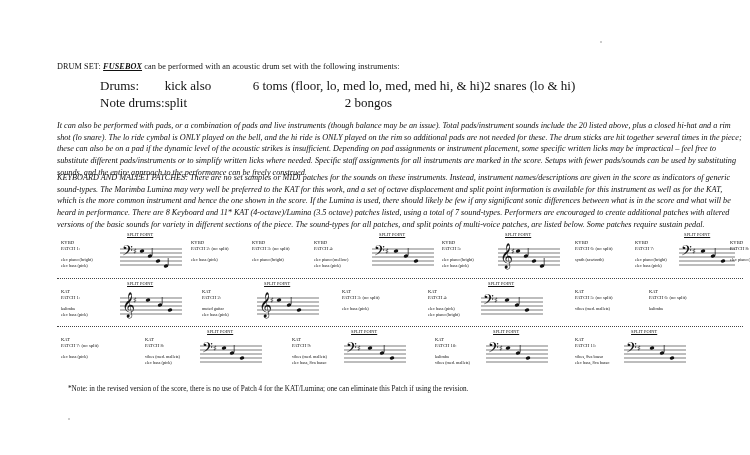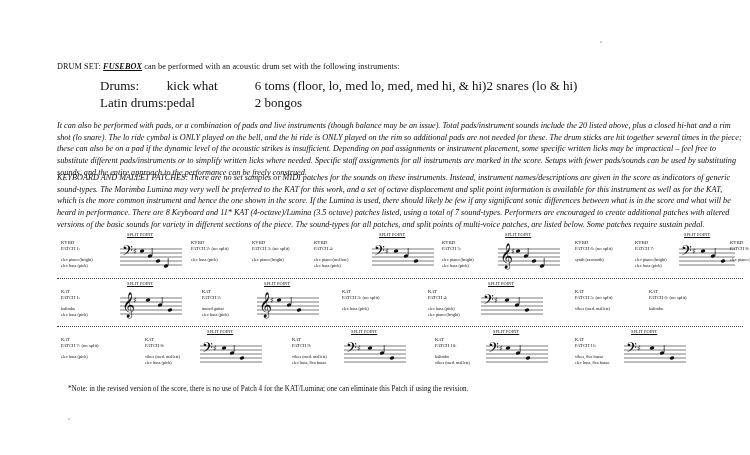--- a/index.html
+++ b/index.html
@@ -47,21 +47,21 @@
     border-collapse: collapse;
     line-height: 1.32;
   }
   .instrument-table td {
     padding: 0 0 0 0;
     vertical-align: top;
     white-space: nowrap;
   }
   .instrument-table td.c0 { width: 57px; }
   .instrument-table td.c1 { width: 88px; }
-  .instrument-table td.c2 { width: 216px; }
+  .instrument-table td.c2 { width: 216px; text-align: center; }
   .instrument-table td.c3 { width: auto; }
 
   
   .para {
     position: absolute;
     left: 33px;
     width: 686px;
     font-size: 8.2px;
     line-height: 1.42;
     text-align: left;
@@ -160,27 +160,27 @@
 <div class="page">
 
   <div class="drumset-line">
     <span>DRUM SET:  </span><span class="work-title">FUSEBOX</span><span> can be performed with an acoustic drum set with the following instruments:</span>
   </div>
 
   <table class="instrument-table">
     <tbody id="instrument-table-body">
         <tr>
           <td class="c0">Drums:</td>
-          <td class="c1">kick what</td>
+          <td class="c1">kick also</td>
           <td class="c2">6 toms (floor, lo, med lo, med, med hi, &amp; hi)</td>
           <td class="c3">2 snares (lo &amp; hi)</td>
         </tr>
         <tr>
-          <td class="c0">Latin drums:</td>
-          <td class="c1">pedal</td>
+          <td class="c0">Note drums:</td>
+          <td class="c1">split</td>
           <td class="c2">2 bongos</td>
           <td class="c3"></td>
         </tr>
       </tbody>
   </table>
 
   <div class="para" id="para-pads">It can also be performed with pads, or a combination of pads and live instruments (though balance may be an issue).  Total pads/instrument sounds include the 20 listed above, plus a closed hi-hat and a rim shot (lo snare).  The lo ride cymbal is ONLY played on the bell, and the hi ride is ONLY played on the rim so additional pads are not needed for these.  The drum sticks are hit together several times in the piece; these can also be on a pad if the dynamic level of the acoustic strikes is insufficient.  Depending on pad assignments or instrument placement, some specific written licks may be impractical – feel free to substitute different pads/instruments or to simplify written licks where needed.  Specific staff assignments for all instruments are marked in the score.  Setups with fewer pads/sounds can be used by substituting sounds, and the entire approach to the performance can be freely construed.</div>
 
   <div class="para" id="para-kybd">KEYBOARD AND MALLET PATCHES:  There are no set samples or MIDI patches for the sounds on these instruments.  Instead, instrument names/descriptions are given in the score as indicators of generic sound-types.  The Marimba Lumina may very well be preferred to the KAT for this work, and a set of octave displacement and split point information is available for this instrument as well as for the KAT, which is the more common instrument and hence the one shown in the score.  If the Lumina is used, there should likely be few if any significant sonic differences between what is in the score and what will be heard in performance.  There are 8 Keyboard and 11* KAT (4-octave)/Lumina (3.5 octave) patches listed, using a total of 7 sound-types.  Performers are encouraged to create additional patches with altered versions of the basic sounds for variety in different sections of the piece.  The sound-types for all patches, and split points of multi-voice patches, are listed below.  Some patches require sustain pedal.</div>
 

